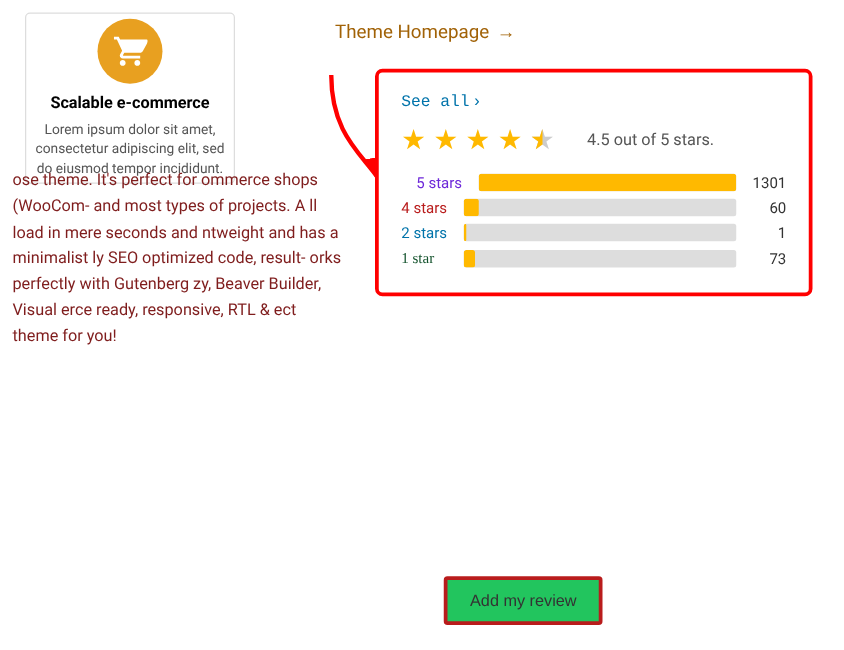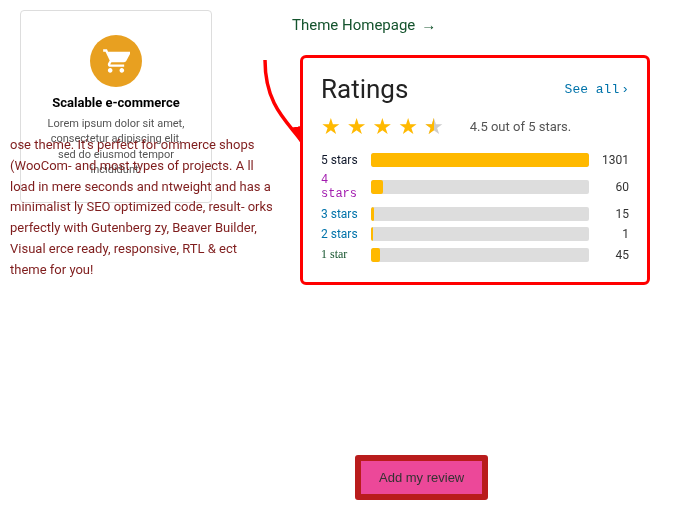--- a/index.html
+++ b/index.html
@@ -15,22 +15,22 @@
     
     .top-section {
       display: flex;
       align-items: flex-start;
       padding: 10px 20px 0 20px;
     }
     .theme-card {
       background: #fff;
       border: 1px solid #ddd;
       border-radius: 4px;
-      padding: 24px;
-      width: 192px;
+      padding: 4px;
+      width: 168px;
       display: flex;
       flex-direction: column;
       align-items: center;
       text-align: center;
       flex-shrink: 0;
     }
     .theme-icon {
       width: 52px;
       height: 52px;
       background: #e8a020;
@@ -50,21 +50,21 @@
       font-size: 13px;
       margin-bottom: 6px;
     }
     .theme-desc {
       font-size: 11px;
       color: #555;
       line-height: 1.4;
     }
 
     .theme-homepage-link {
-      color: #14532d;
+      color: #a16207;
       font-size: 15px;
       text-decoration: none;
       margin-left: 80px;
       margin-top: 6px;
       display: flex;
       align-items: center;
       gap: 6px;
     }
 
     
@@ -165,22 +165,22 @@
       text-align: right;
       flex-shrink: 0;
     }
 
     
     .add-review-btn {
       position: absolute;
       bottom: 20px;
       left: 355px;
       padding: 9px 18px;
-      background: #ec4899;
-      border: 6px solid #b91c1c;
+      background: #22c55e;
+      border: 3px solid #b91c1c;
       border-radius: 3px;
       font-size: 13px;
       color: #333;
       cursor: pointer;
     }
   </style>
 </head>
 <body>
 
 <div class="top-section">
@@ -208,71 +208,63 @@
       </marker>
     </defs>
     <path d="M 20 10 C 20 70, 60 80, 65 110" stroke="red" stroke-width="3.5" fill="none" marker-end="url(#arrowhead)"></path>
   </svg>
 </div>
 
 <div class="desc-text">ose theme. It's perfect for ommerce shops (WooCom- and most types of projects. A ll load in mere seconds and ntweight and has a minimalist ly SEO optimized code, result- orks perfectly with Gutenberg zy, Beaver Builder, Visual erce ready, responsive, RTL &amp; ect theme for you!</div>
 
 <div class="ratings-panel">
   <div class="ratings-header">
-    <span class="ratings-title">Ratings</span>
     <a class="see-all-link">
       <span>See all</span>
       <span>›</span>
     </a>
   </div>
 
   <div class="stars-summary">
     <span class="star">★</span>
     <span class="star">★</span>
     <span class="star">★</span>
     <span class="star">★</span>
     <span class="star" style="color:#ffb900; position:relative; display:inline-block;">
       <span style="color:#ccc;">★</span>
       <span style="position:absolute;left:0;top:0;width:50%;overflow:hidden;color:#ffb900;">★</span>
     </span>
     <span class="star-text">4.5 out of 5 stars.</span>
   </div>
 
   <div id="rating-bars">
       <div class="rating-row">
-    <span class="rating-label" style="color:#0f172a;cursor:pointer;">5 stars</span>
+    <span class="rating-label" style="color:#6d28d9;cursor:pointer;margin-left:12px;">5 stars</span>
     <div class="bar-track">
       <div class="bar-fill" style="width:100%"></div>
     </div>
     <span class="rating-count">1301</span>
   </div>
       <div class="rating-row">
-    <span class="rating-label" style="color:#a21caf;cursor:pointer;font-family:Liberation Mono, monospace;">4 stars</span>
+    <span class="rating-label" style="color:#b91c1c;cursor:pointer;">4 stars</span>
     <div class="bar-track">
       <div class="bar-fill" style="width:5.671077504725898%"></div>
     </div>
     <span class="rating-count">60</span>
   </div>
       <div class="rating-row">
-    <span class="rating-label" style="color:#0073aa;cursor:pointer;">3 stars</span>
-    <div class="bar-track">
-      <div class="bar-fill" style="width:1.4177693761814745%"></div>
-    </div>
-    <span class="rating-count">15</span>
-  </div>
-      <div class="rating-row">
     <span class="rating-label" style="color:#0073aa;cursor:pointer;">2 stars</span>
     <div class="bar-track">
       <div class="bar-fill" style="width:1.0396975425330812%"></div>
     </div>
     <span class="rating-count">1</span>
   </div>
       <div class="rating-row">
     <span class="rating-label" style="color:#14532d;cursor:pointer;font-family:Liberation Serif, serif;">1 star</span>
     <div class="bar-track">
       <div class="bar-fill" style="width:4.253308128544423%"></div>
     </div>
-    <span class="rating-count">45</span>
+    <span class="rating-count">73</span>
   </div>
     </div>
 </div>
 
 <button class="add-review-btn">Add my review</button>
 
 </body></html>

